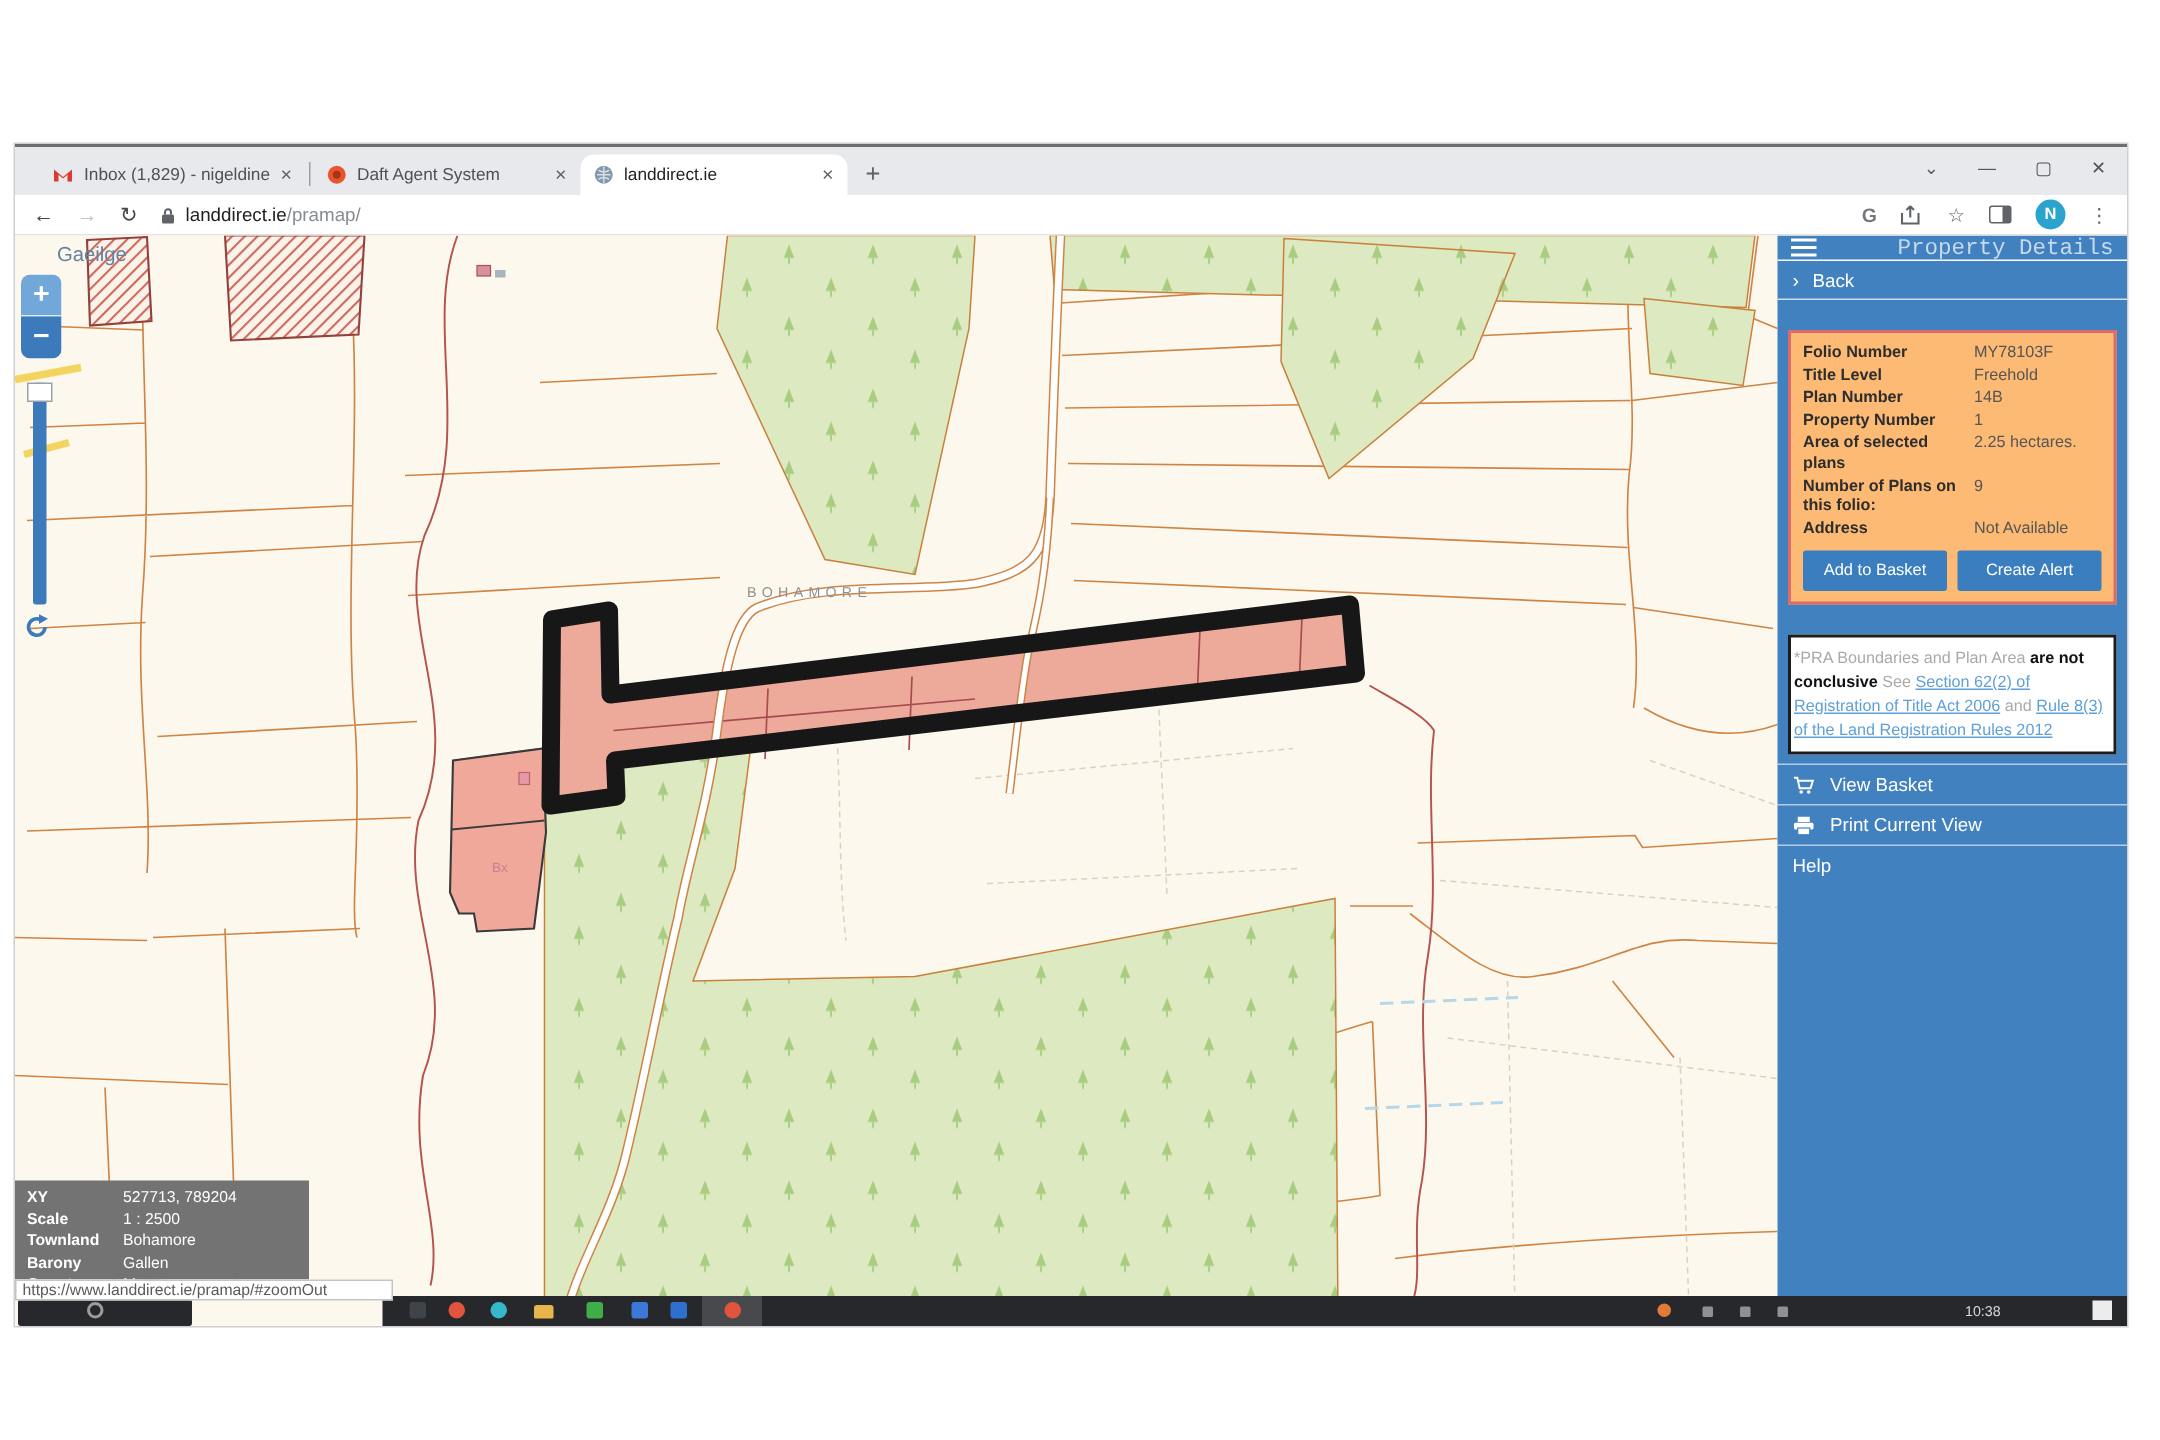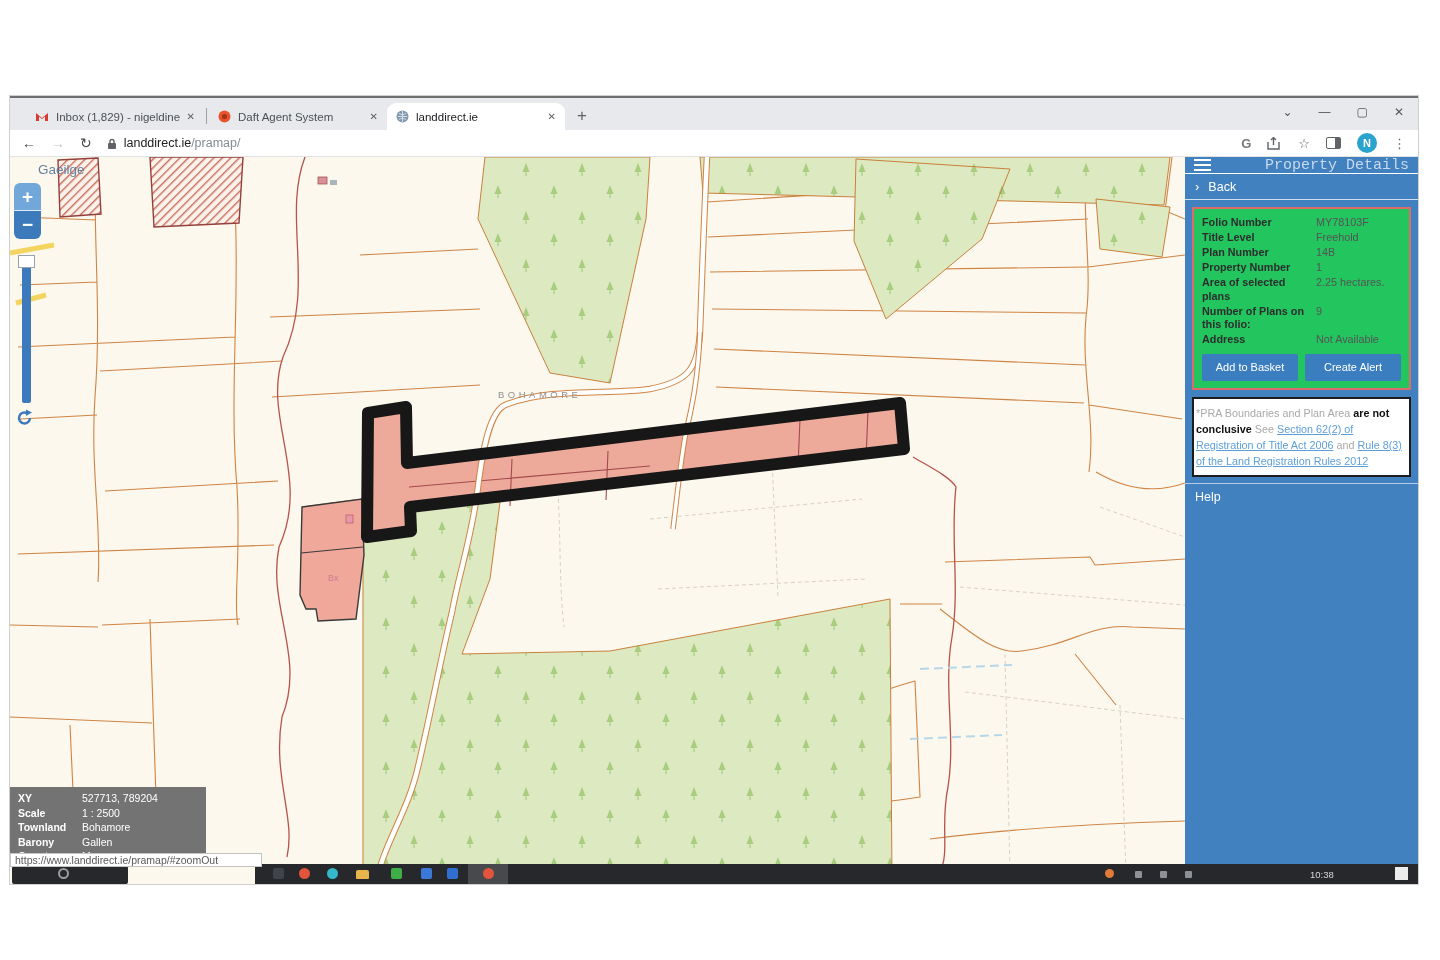--- a/index.html
+++ b/index.html
@@ -50,21 +50,21 @@
   .statusbubble { position:absolute; left:0; top:696px; width:252px; height:14px; background:#fff; border:1px solid #c4c4c4; font-size:10.5px; color:#5a5a5a; line-height:12px; padding-left:4px; overflow:hidden; white-space:nowrap; z-index:6; }
 
   
   .panel { position:absolute; right:0; top:0; width:233px; height:727px; background:#4181c0; z-index:4; color:#fff; }
   .phead { height:17px; display:flex; align-items:center; padding:0 9px; border-bottom:1px solid #fff;font-family:Liberation Mono, monospace; }
   .hamb { display:inline-block; }
   .hamb i { display:block; width:17px; height:2.5px; background:#fff; margin:2.5px 0; }
   .ptitle { margin-left:auto; font-size:15px; color:#c7d9ec; }
   .pback { height:26px; line-height:26px; padding-left:10px; font-size:12.5px; border-bottom:1px solid rgba(255,255,255,0.75); }
   .pback .chev { margin-right:9px; font-size:13px; }
-  .pbox { margin:7px 7px; background:#22c55e; border:2px solid #dd6b6b; padding:7px 8px; color:#333; }
+  .pbox { margin:20px 7px; background:#fdba74; border:2px solid #dd6b6b; padding:7px 8px; color:#333; }
   .drow { display:flex; font-size:10.8px; line-height:13.5px; margin-bottom:1.5px; }
   .dlabel { width:114px; font-weight:bold; color:#2d2d2d; }
   .dval { flex:1; color:#555; }
   .btnrow { display:flex; gap:7px; margin-top:7px; }
   .pbtn { flex:1; height:27px; background:#3b7ec0; color:#fff; font-size:11px; display:flex; align-items:center; justify-content:center; border-radius:2px; }
   .disc { margin:6px 7px; background:#fff; border:2px solid #1c1c1c; padding:6px 2px; font-size:10.8px; line-height:1.5; color:#a9a9a9; }
   .disc b { color:#111; }
   .disc .lnk { color:#5e9fd8; text-decoration:underline; }
   .mrow { height:27px; display:flex; align-items:center; padding-left:10px; font-size:12.5px; border-top:1px solid rgba(255,255,255,0.6); }
   .micon { width:25px; display:flex; align-items:center; }
@@ -324,20 +324,40 @@
           <div class="pbtn">Add to Basket</div>
           <div class="pbtn">Create Alert</div>
         </div>
       </div>
 
       <div class="disc">
         <span>*PRA Boundaries and Plan Area </span><b>are not conclusive</b><span> See </span><span class="lnk">Section 62(2) of Registration of Title Act 2006</span><span> and </span><span class="lnk">Rule 8(3) of the Land Registration Rules 2012</span>
       </div>
 
       <div class="mrow">
+        <span class="micon">
+          <svg width="15" height="13">
+                <path d="M1,1.5 h2.2 l1.6,7 h7.2 l1.6,-5 H4" stroke="#fff" stroke-width="1.3" fill="none"></path>
+                <circle cx="5.8" cy="11" r="1.2" fill="#fff"></circle>
+                <circle cx="10.8" cy="11" r="1.2" fill="#fff"></circle>
+              </svg>
+        </span>
+        <span>View Basket</span>
+      </div>
+      <div class="mrow">
+        <span class="micon">
+          <svg width="15" height="13">
+                <rect x="3.5" y="0.5" width="8" height="3.5" fill="#fff"></rect>
+                <rect x="1" y="4.5" width="13" height="4.5" rx="1" fill="#fff"></rect>
+                <rect x="3.5" y="8" width="8" height="4.5" fill="#fff" stroke="#4181c0" stroke-width="0.8"></rect>
+              </svg>
+        </span>
+        <span>Print Current View</span>
+      </div>
+      <div class="mrow">
         <span>Help</span>
       </div>
     </div>
 
     <div class="taskbar">
       <div class="thl"></div>
       <span class="ticon tsq" style="left:18px;background:#3f434a"></span>
       <span class="ticon" style="left:44px;background:#e2543c"></span>
       <span class="ticon" style="left:72px;background:#35b8c9"></span>
       <span class="ticon tfold" style="left:101px;background:#e8b44c"></span>

